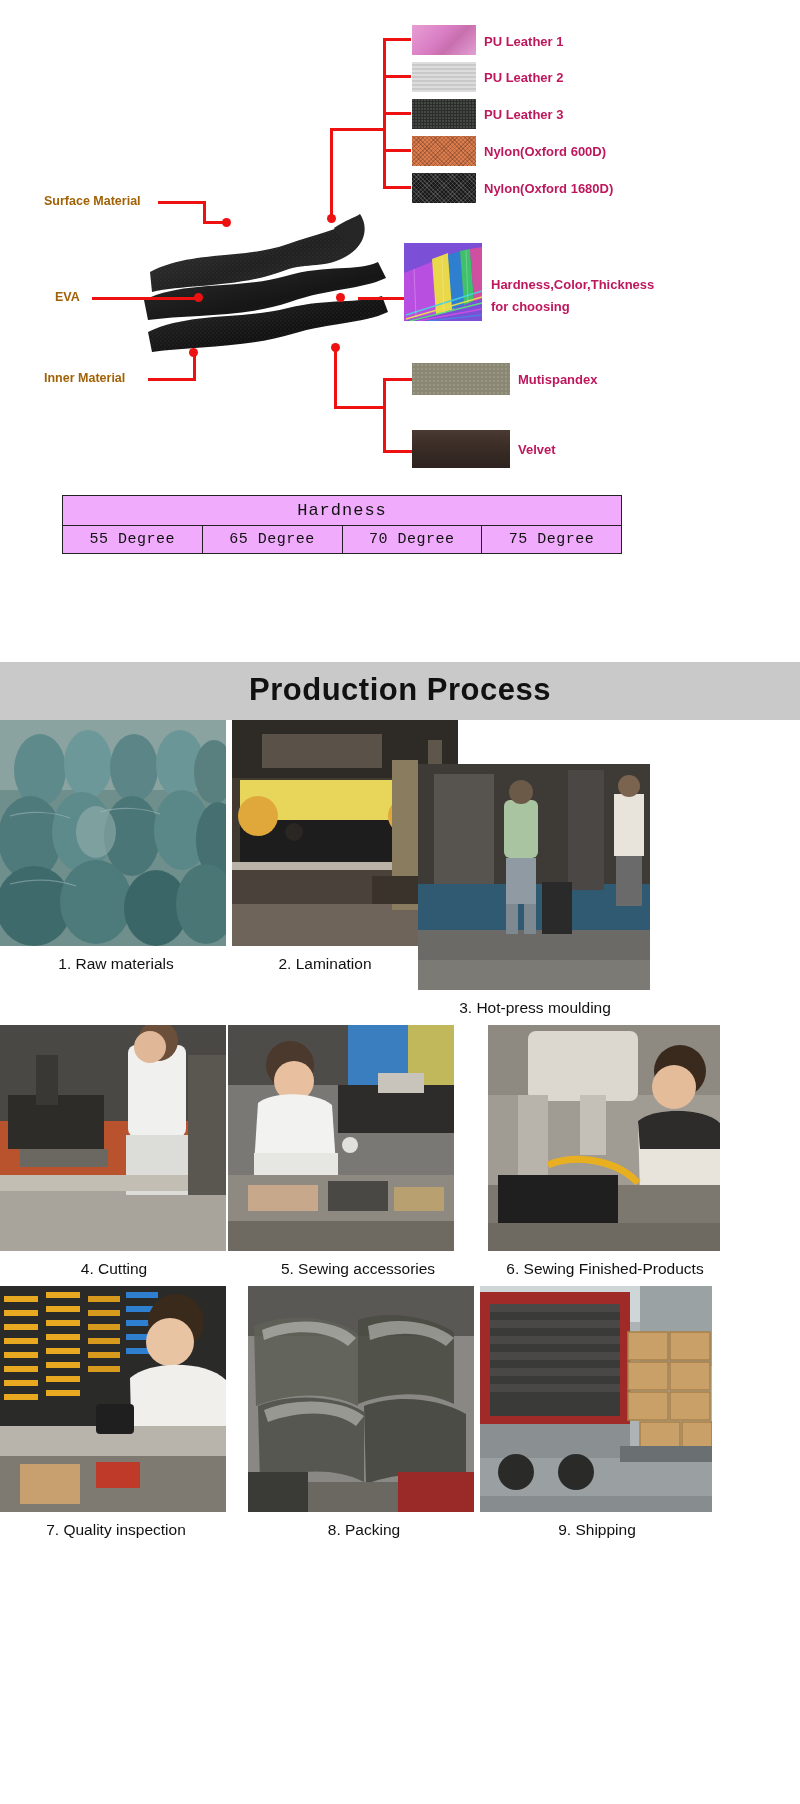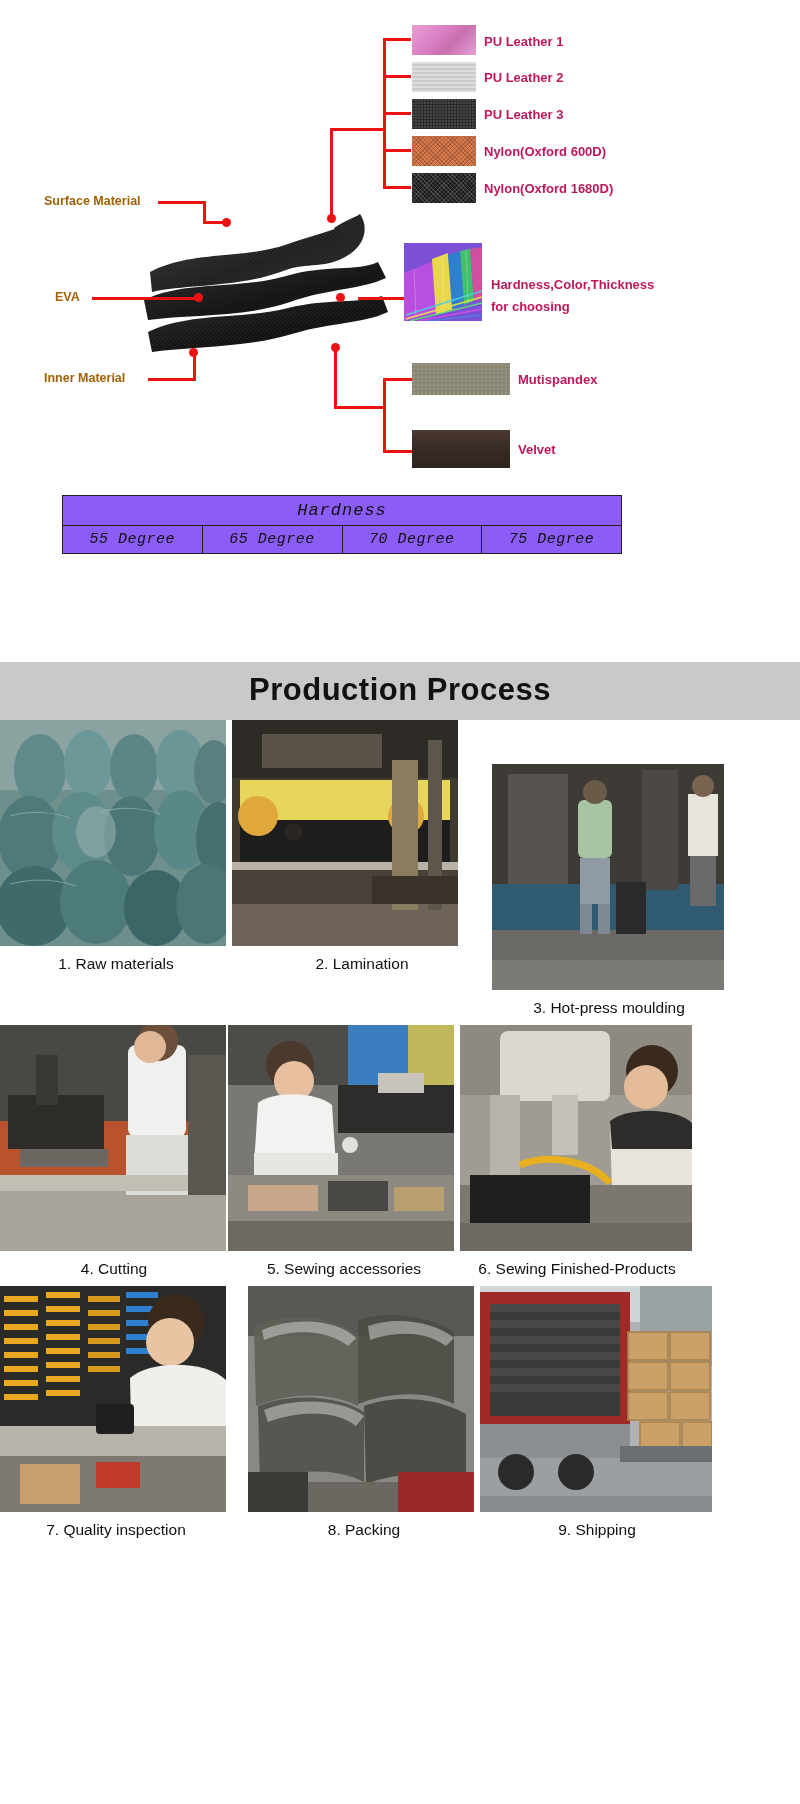--- a/index.html
+++ b/index.html
@@ -31,21 +31,21 @@
   
   .sw{position:absolute;}
   .sw-label{position:absolute;font-size:13px;font-weight:600;color:#be185d;white-space:nowrap;}
 
   
   #foam-stack{position:absolute;left:120px;top:200px;width:280px;height:200px;}
 
   
   .mtable{
     position:absolute;border:1px solid #222;border-collapse:collapse;
-    font-family:"Liberation Mono", monospace;background:#8b5cf6;font-style:italic;
+    font-family:"Liberation Mono", monospace;background:#f0abfc;
   }
   .mtable td{border:1px solid #222;text-align:center;color:#111;}
   .mtable .thead{font-size:17px;padding:5px 0;letter-spacing:1px;}
   .mtable .cell{font-size:15px;padding:5px 0;letter-spacing:0.5px;margin-left:36px;}
 
   
   #process-section{position:absolute;left:0;top:662px;width:800px;height:1142px;background:#fff;}
   #process-banner{
     position:absolute;left:0;top:0;width:800px;height:58px;
     background:#c9c9c9;
@@ -245,21 +245,21 @@
               <path d="M10 96 C30 90,54 92,70 98"></path>
               <path d="M100 92 C120 86,144 88,160 94"></path>
               <path d="M10 164 C34 158,58 160,76 166"></path>
             </g>
             <ellipse cx="96" cy="112" rx="20" ry="26" fill="#9fb8b4" opacity="0.5"></ellipse>
           </svg>
         </div>
         <div class="cap">1. Raw materials</div>
       </div>
 
-      <div class="pcell" style="width:260px;">
+      <div class="pcell" style="width:186px;">
         <div class="photo" style="width:226px;height:226px;background:#3a332c;">
           <svg class="ph" viewBox="0 0 226 226" preserveAspectRatio="none">
             <rect width="226" height="226" fill="#413a31"></rect>
             <rect y="0" width="226" height="58" fill="#2e2a25"></rect>
             <rect x="30" y="14" width="120" height="34" fill="#5a5149"></rect>
             <rect x="8" y="60" width="210" height="44" fill="#e8d65a"></rect>
             <rect x="8" y="100" width="210" height="46" fill="#1d1d1d"></rect>
             <rect x="0" y="142" width="226" height="12" fill="#b9b2a6"></rect>
             <circle cx="26" cy="96" r="20" fill="#e0a83a"></circle>
             <circle cx="174" cy="96" r="18" fill="#e0a83a"></circle>
@@ -322,21 +322,21 @@
             <rect x="8" y="70" width="96" height="54" fill="#2e2c28"></rect>
             <rect x="36" y="30" width="22" height="50" fill="#3a3834"></rect>
             <rect x="20" y="124" width="88" height="18" fill="#6b6862"></rect>
             <rect x="0" y="150" width="226" height="16" fill="#c2beb4"></rect>
             <rect x="188" y="30" width="38" height="140" fill="#5a5650"></rect>
           </svg>
         </div>
         <div class="cap">4. Cutting</div>
       </div>
 
-      <div class="pcell" style="width:232px;">
+      <div class="pcell" style="width:260px;">
         <div class="photo" style="width:226px;height:226px;background:#6a6a68;">
           <svg class="ph" viewBox="0 0 226 226" preserveAspectRatio="none">
             <rect width="226" height="226" fill="#7a7874"></rect>
             <rect y="0" width="226" height="60" fill="#4e4c48"></rect>
             <rect x="120" y="0" width="60" height="60" fill="#3a7ec0"></rect>
             <rect x="180" y="0" width="46" height="60" fill="#c0b85a"></rect>
             <g>
               <circle cx="62" cy="40" r="24" fill="#4a392c"></circle>
               <circle cx="66" cy="56" r="20" fill="#e8c0a0"></circle>
               <path d="M30 78 C44 66,88 66,104 80 L108 140 L26 140 Z" fill="#f2f2f0"></path>

